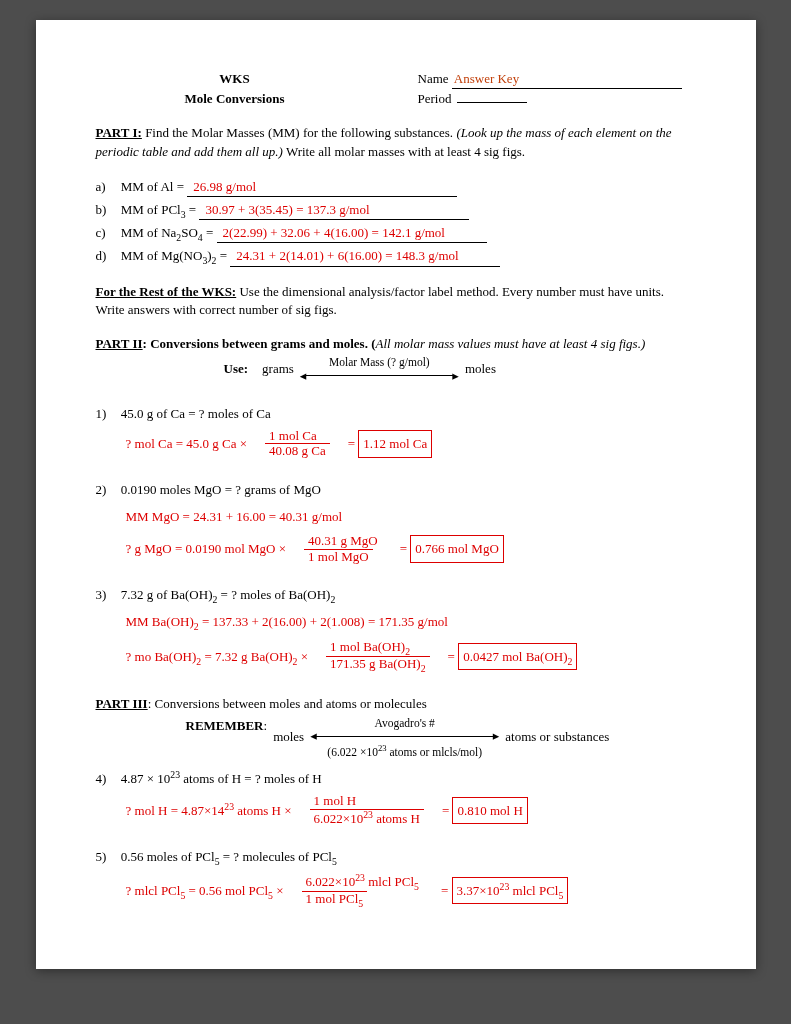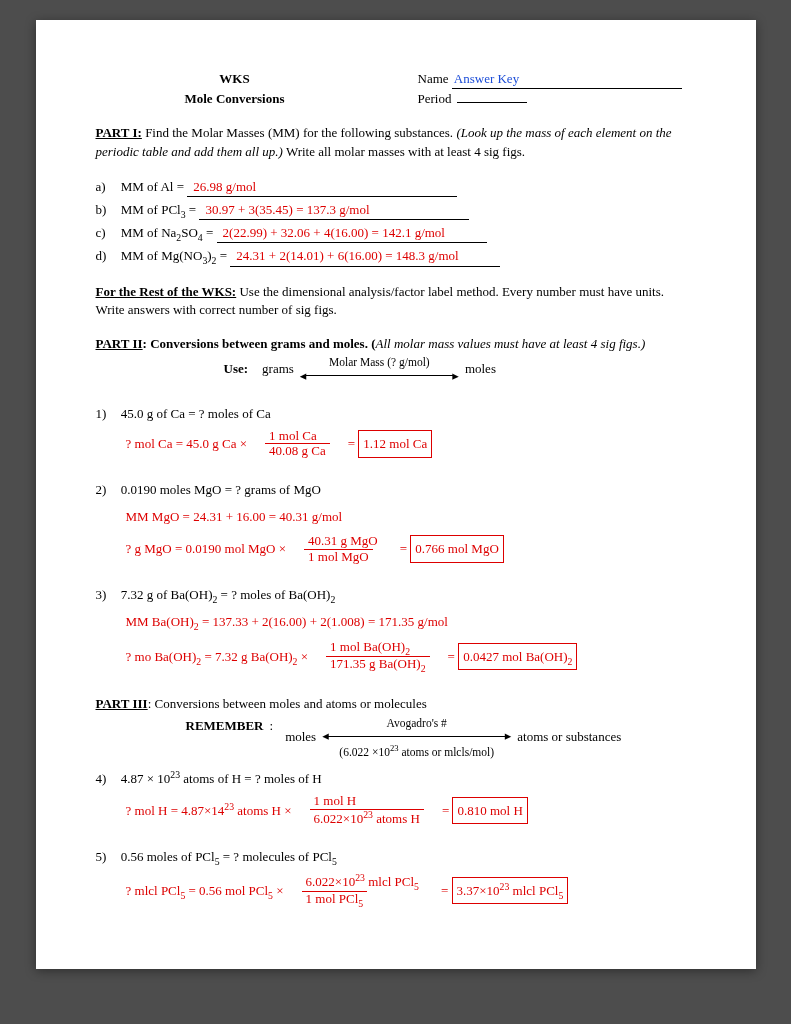--- a/index.html
+++ b/index.html
@@ -30,21 +30,21 @@
     font-weight: bold;
   }
   .header-right {
     flex: 1;
   }
   .header-right .label { display: inline; }
   .name-line {
     display: inline-block;
     border-bottom: 1px solid #000;
     min-width: 230px;
-    color: #1d4ed8;
+    color: #c2410c;
     padding-left: 2px;
   }
   .period-line {
     display: inline-block;
     border-bottom: 1px solid #000;
     min-width: 70px;
     margin-left: 2px;
   }
   .section-head {
     margin-top: 16px;
@@ -106,21 +106,21 @@
     padding: 1px 4px;
     display: inline-block;
   }
   .work-line {
     margin-top: 6px;
     margin-left: 30px;
     color: #d00;
     line-height: 1.8;
   }
   .eq-row { display: flex; align-items: center; flex-wrap: wrap; }
-  .part3-remember { margin-left: 90px; display: flex; align-items: flex-start; gap: 6px; }
+  .part3-remember { margin-left: 90px; display: flex; align-items: flex-start; }
   .conv-mid.stack { display: inline-flex; flex-direction: column; align-items: center; }
 </style>
 </head>
 <body>
 
 <div class="page">
 
   <div class="header-row">
     <div class="header-left">WKS</div>
     <div class="header-right">

